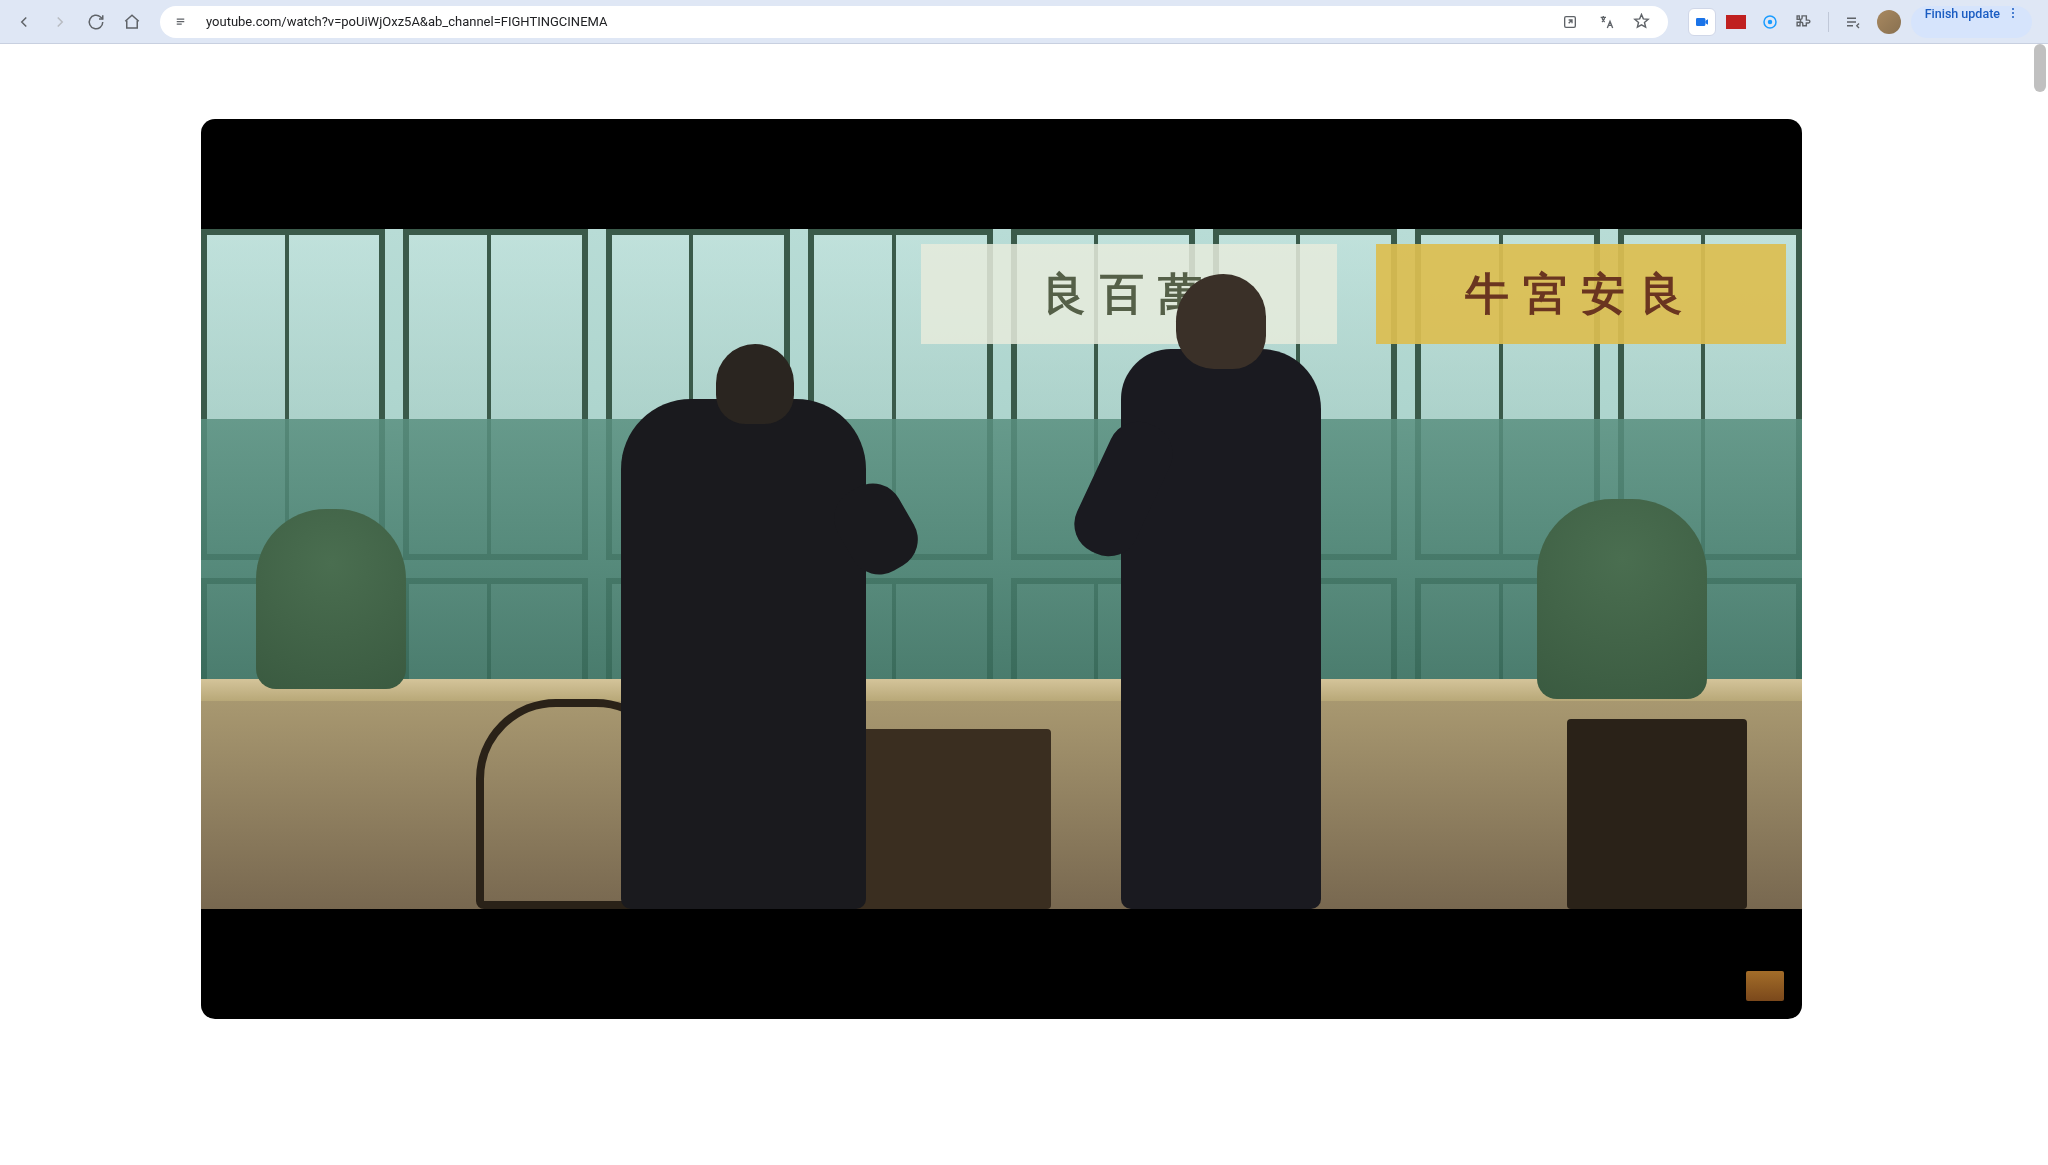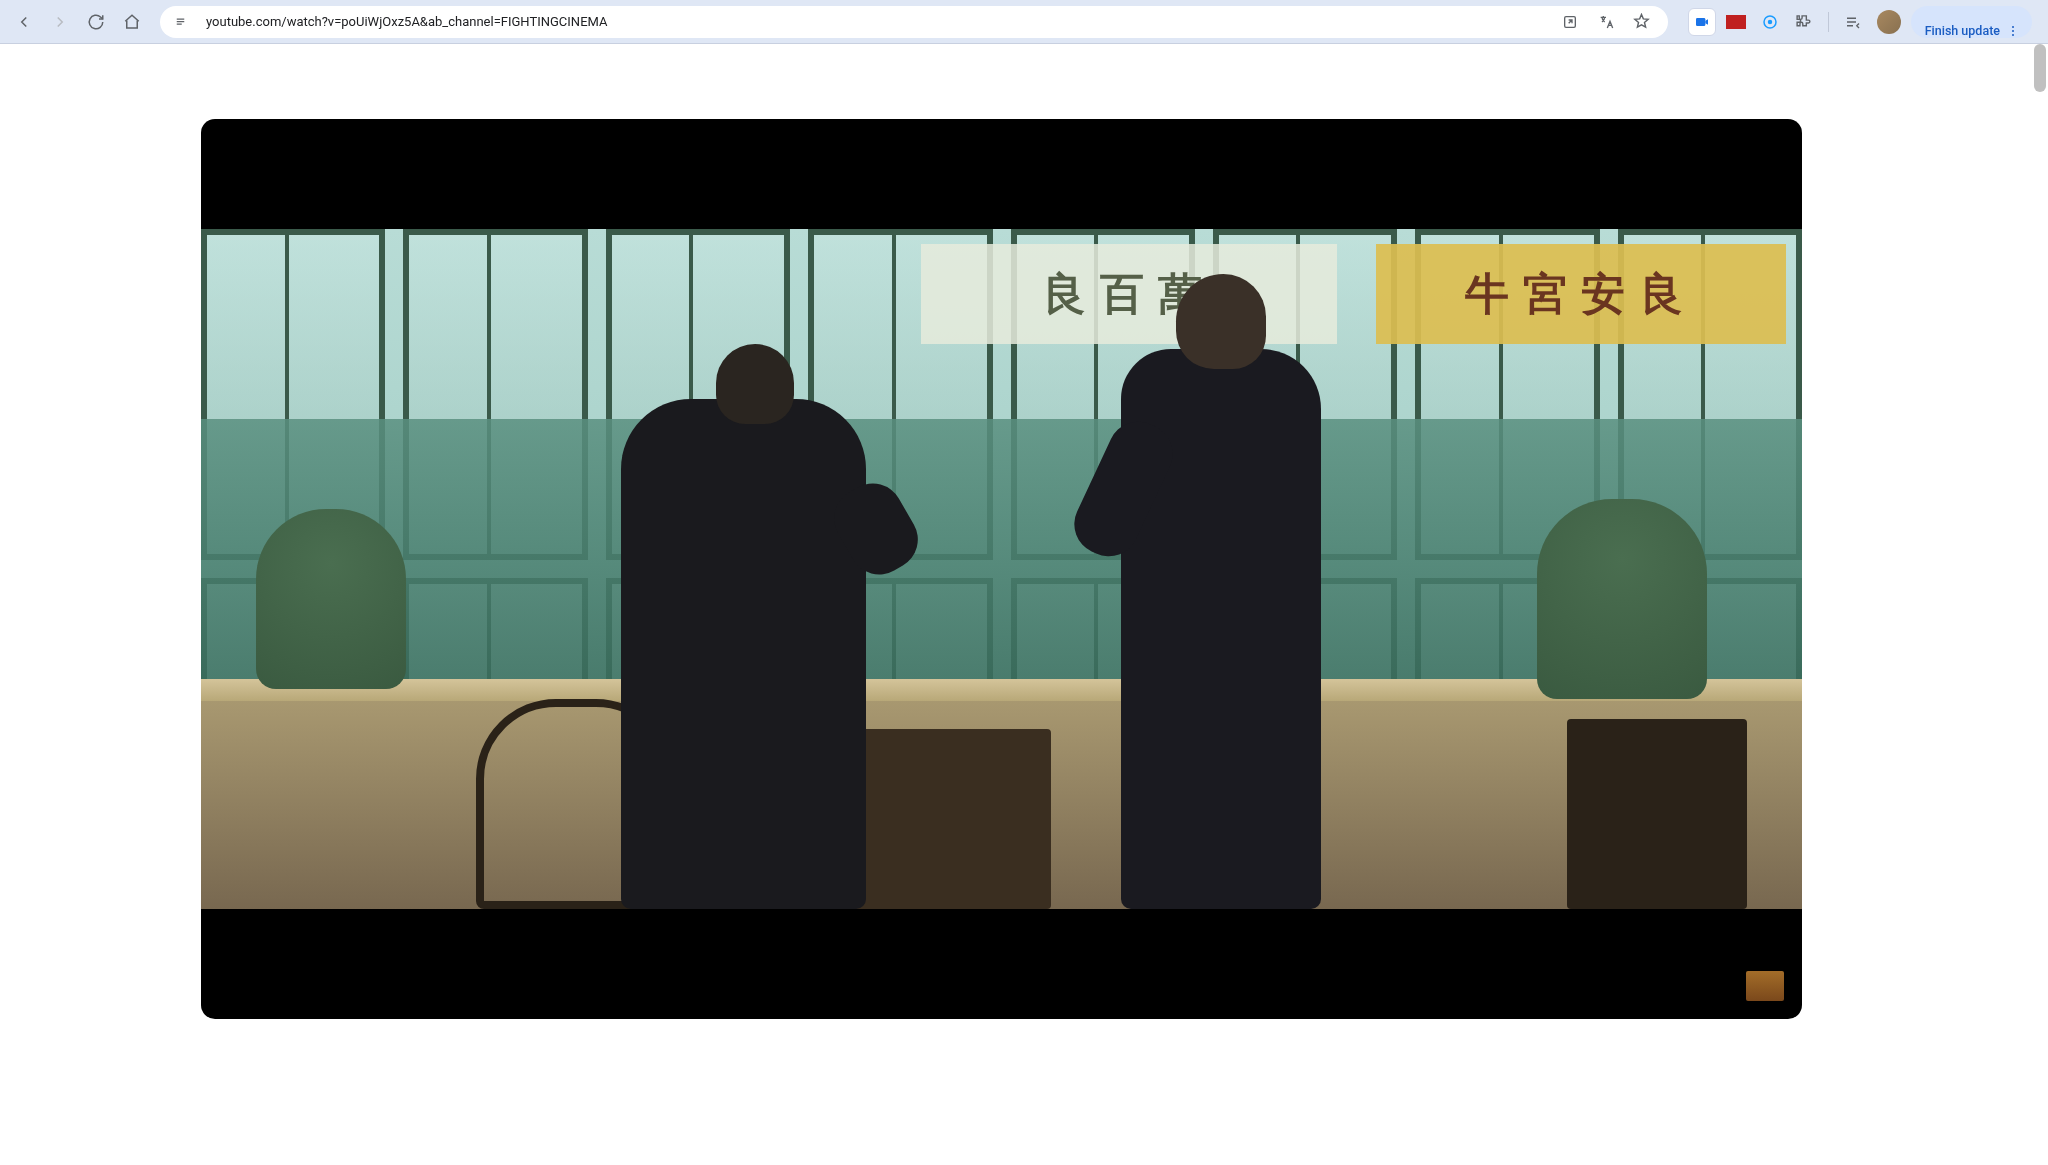--- a/index.html
+++ b/index.html
@@ -148,21 +148,21 @@
     
     .finish-update-chip {
       height: 32px;
       background: #d6e4fc;
       color: #1a5cc2;
       font-size: 12.5px;
       font-weight: 500;
       padding: 0 12px 0 14px;
       border-radius: 16px;
       display: flex;
-      align-items: flex-end;
+      align-items: flex-start;
       gap: 6px;
       cursor: pointer;
     }
     
     
     .page {
       background: #ffffff;
       height: calc(100% - 44px);
       position: relative;
     }

